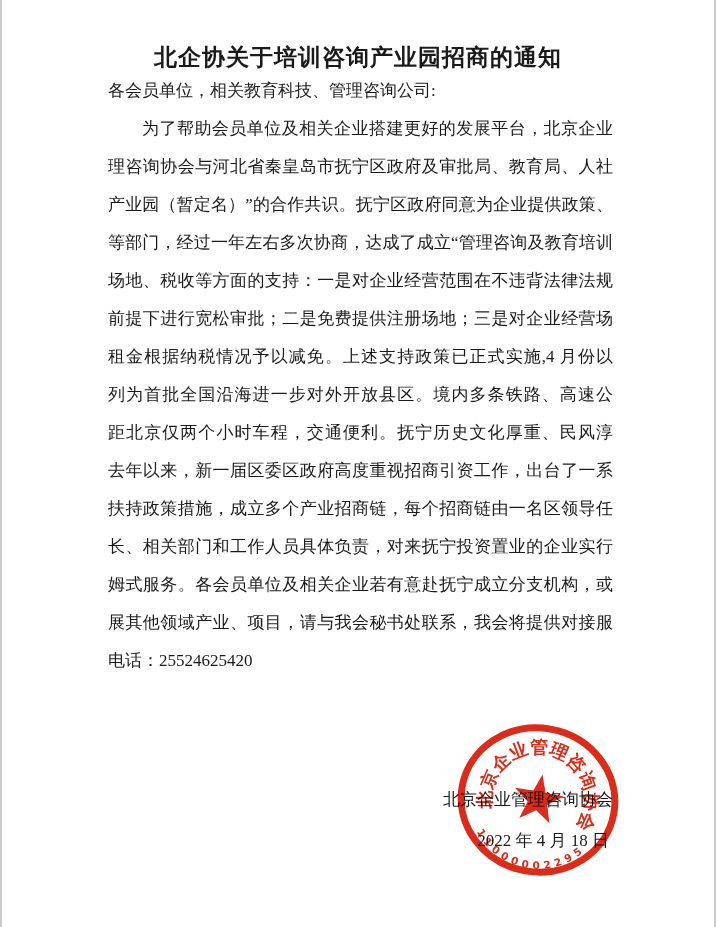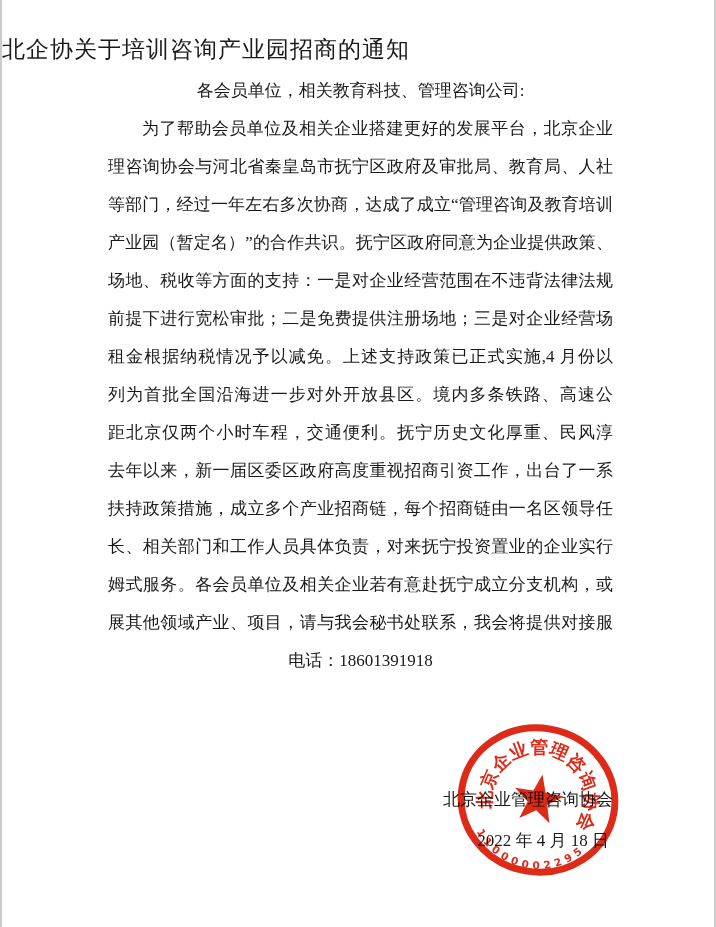--- a/index.html
+++ b/index.html
@@ -10,35 +10,35 @@
     background: #ffffff;
     border-left: 2px solid #cccccc;
     border-right: 2px solid #cccccc;
     font-family: "Liberation Serif", "DejaVu Serif", serif;
     color: #1a1a1a;
     overflow: hidden;
   }
   .doc-title {
     position: absolute;
     top: 34px; left: 0; right: 0;
-    margin: 0;
-    text-align: left;
+    margin: 8px;
+    text-align: center;
     font-size: 23px;
-    font-weight: normal;
+    font-weight: bold;
     letter-spacing: 1px;
   }
   .body-text {
     position: absolute;
     top: 72px;
     left: 106px;
     width: 505px;
     font-size: 17px;
     line-height: 38px;
   }
-  .line { height: 38px; overflow: hidden; text-align: center; }
+  .line { height: 38px; overflow: hidden; }
   .jl { text-align: justify; text-align-last: justify; }
   .indent { text-indent: 34px; }
   .signature-org {
     position: absolute;
     top: 789px; left: 106px; width: 505px;
     font-size: 17px; line-height: 22px;
     text-align: right;
   }
   .signature-date {
     position: absolute;
@@ -71,33 +71,33 @@
 <body>
 
 <div class="page">
 
   <h1 class="doc-title">北企协关于培训咨询产业园招商的通知</h1>
 
   <div class="body-text">
     <div class="line">各会员单位，相关教育科技、管理咨询公司:</div>
     <div class="line jl indent">为了帮助会员单位及相关企业搭建更好的发展平台，北京企业管</div>
     <div class="line jl">理咨询协会与河北省秦皇岛市抚宁区政府及审批局、教育局、人社局</div>
+    <div class="line jl">产业园（暂定名）”的合作共识。抚宁区政府同意为企业提供政策、</div>
     <div class="line jl">等部门，经过一年左右多次协商，达成了成立“管理咨询及教育培训</div>
-    <div class="line jl">产业园（暂定名）”的合作共识。抚宁区政府同意为企业提供政策、</div>
     <div class="line jl">场地、税收等方面的支持：一是对企业经营范围在不违背法律法规的</div>
     <div class="line jl">前提下进行宽松审批；二是免费提供注册场地；三是对企业经营场所</div>
     <div class="line jl">租金根据纳税情况予以减免。上述支持政策已正式实施,4 月份以来，</div>
     <div class="line jl">列为首批全国沿海进一步对外开放县区。境内多条铁路、高速公路，</div>
     <div class="line jl">距北京仅两个小时车程，交通便利。抚宁历史文化厚重、民风淳朴，</div>
     <div class="line jl">去年以来，新一届区委区政府高度重视招商引资工作，出台了一系列</div>
     <div class="line jl">扶持政策措施，成立多个产业招商链，每个招商链由一名区领导任链</div>
     <div class="line jl">长、相关部门和工作人员具体负责，对来抚宁投资置业的企业实行保</div>
     <div class="line jl">姆式服务。各会员单位及相关企业若有意赴抚宁成立分支机构，或发</div>
     <div class="line jl">展其他领域产业、项目，请与我会秘书处联系，我会将提供对接服务。</div>
-    <div class="line">电话：18601391918</div>
+    <div class="line">电话：25524625420</div>
   </div>
 
   <div class="signature-org">北京企业管理咨询协会</div>
   <div class="signature-date">2022 年 4 月 18 日</div>
 
   <div class="stamp">
     <svg viewBox="-86 -81 172 162" xmlns="http://www.w3.org/2000/svg">
       <defs>
         <path id="seal-top-arc" d="M -43.3,18.4 A 47,47 0 1 1 43.3,18.4" fill="none"></path>
         <path id="seal-bottom-arc" d="M -56.5,39.6 A 69,69 0 0 0 56.5,39.6" fill="none"></path>

